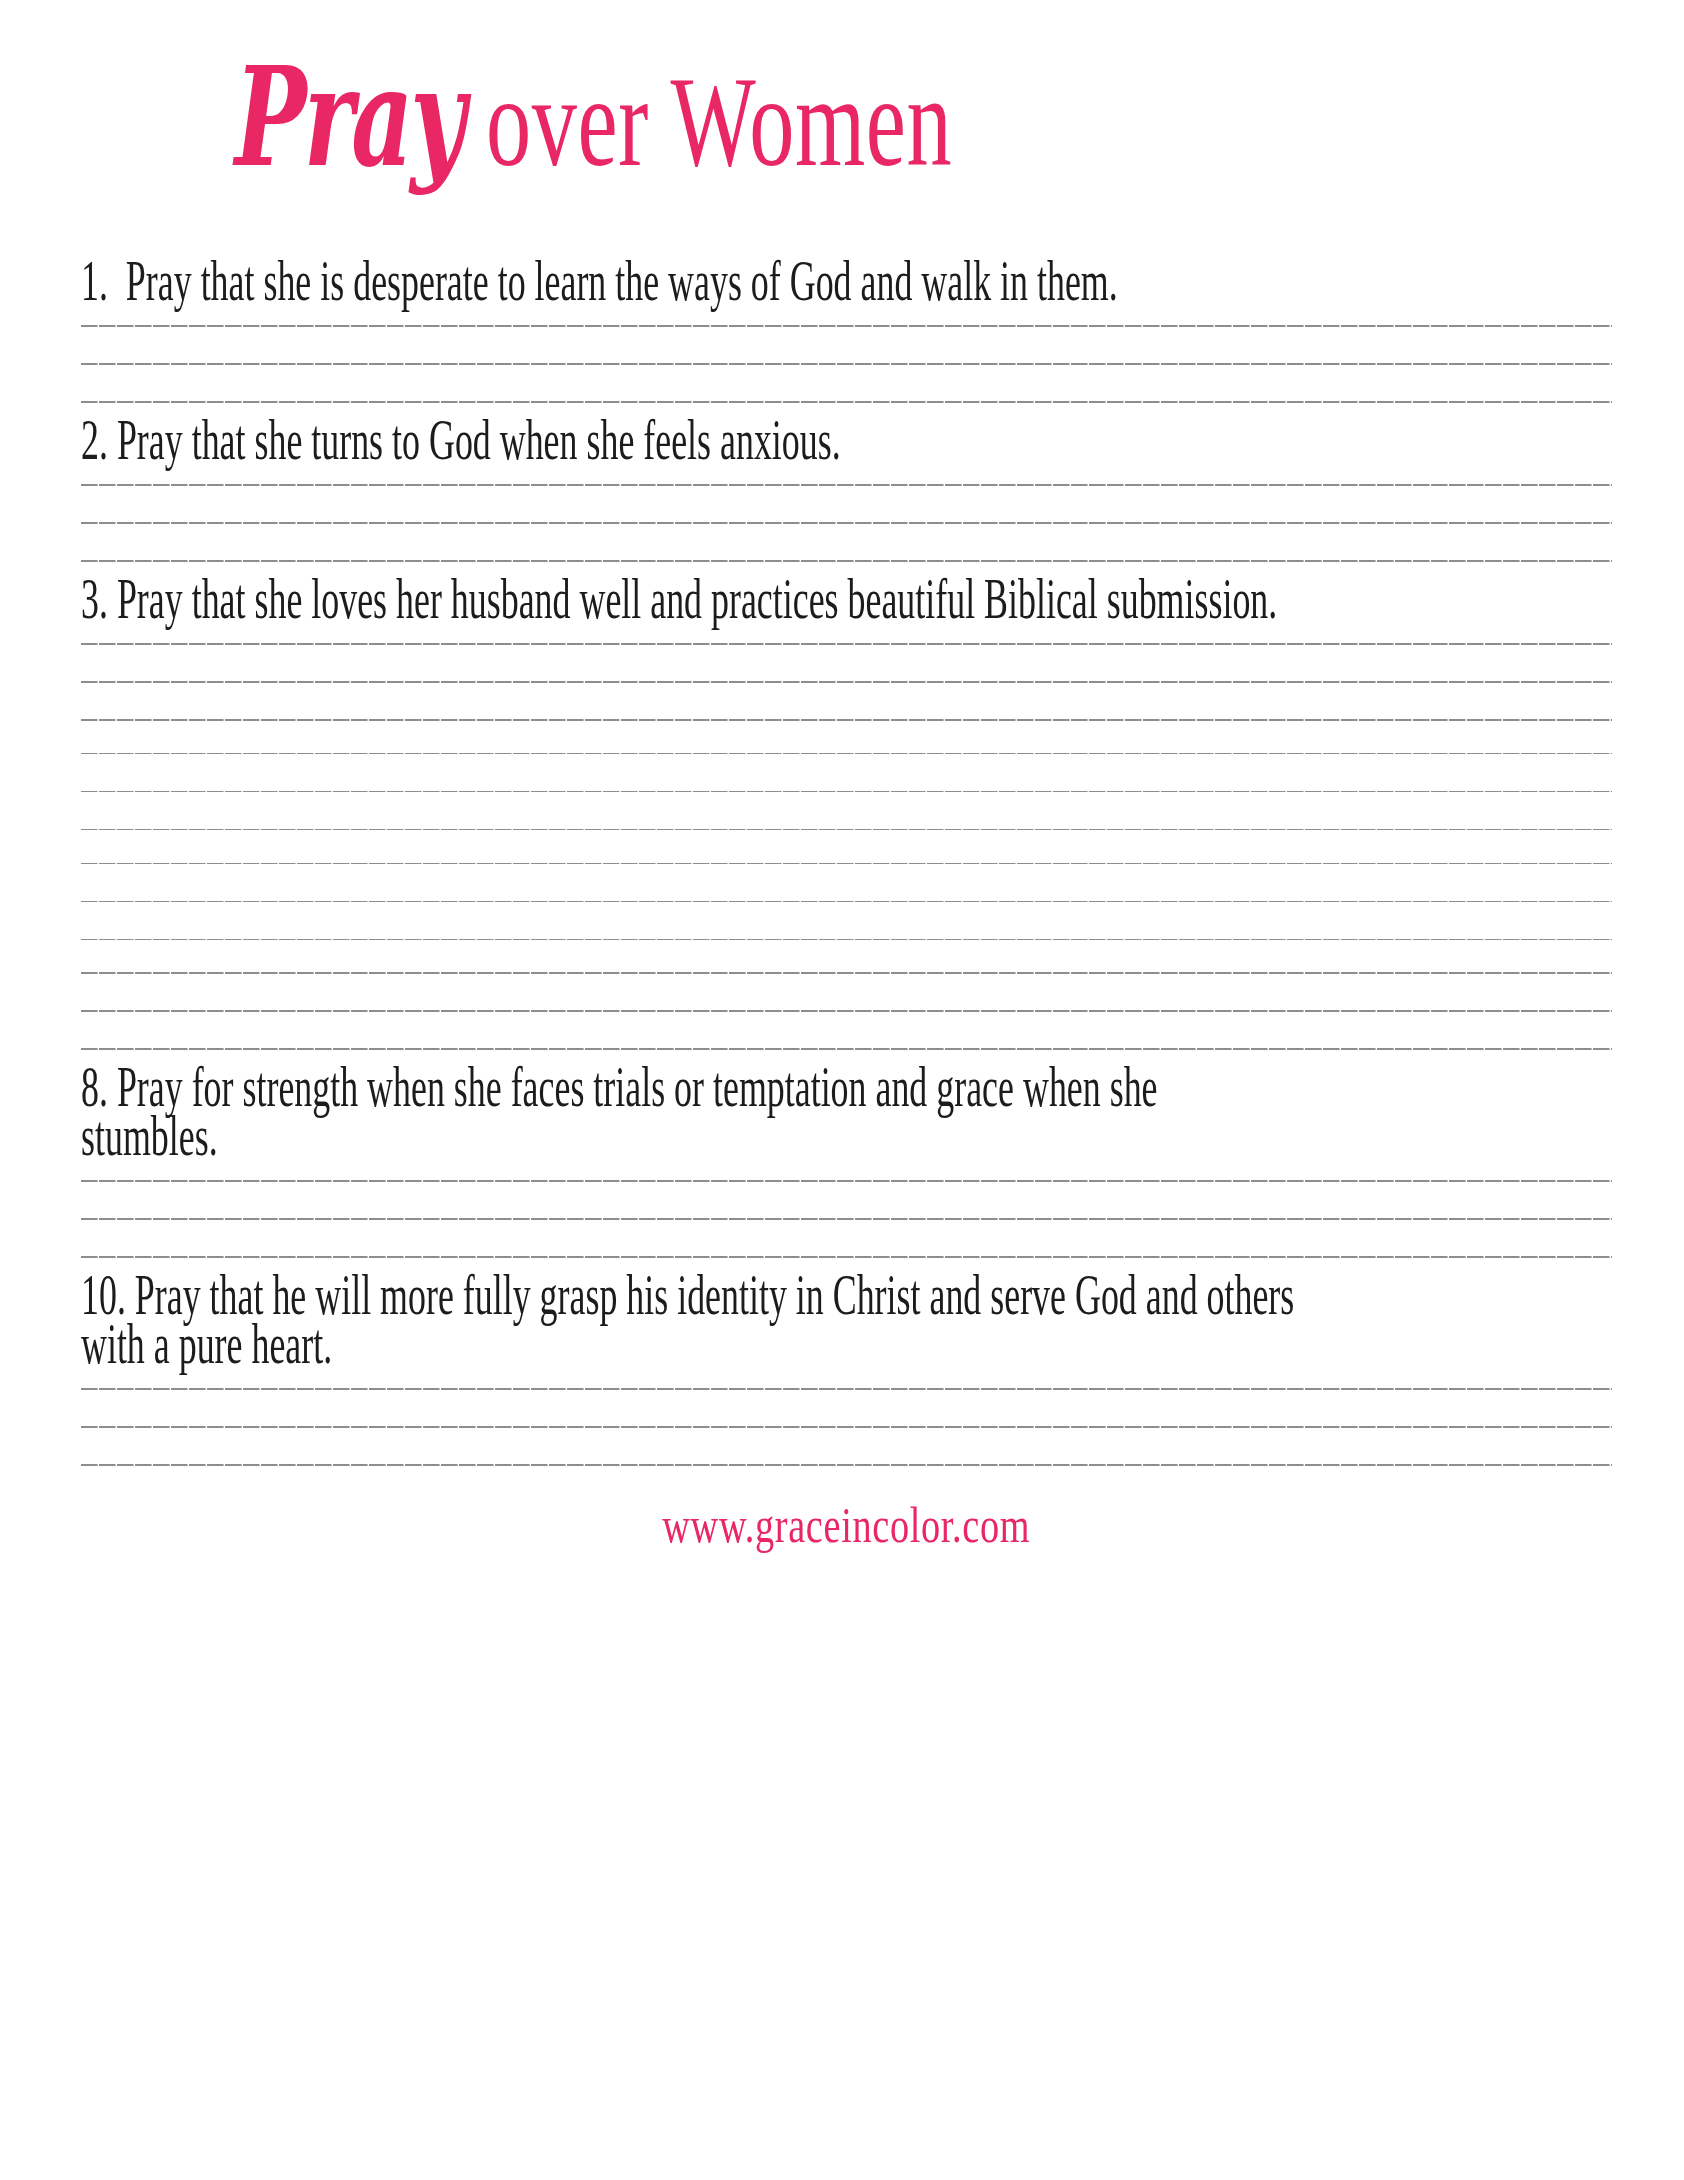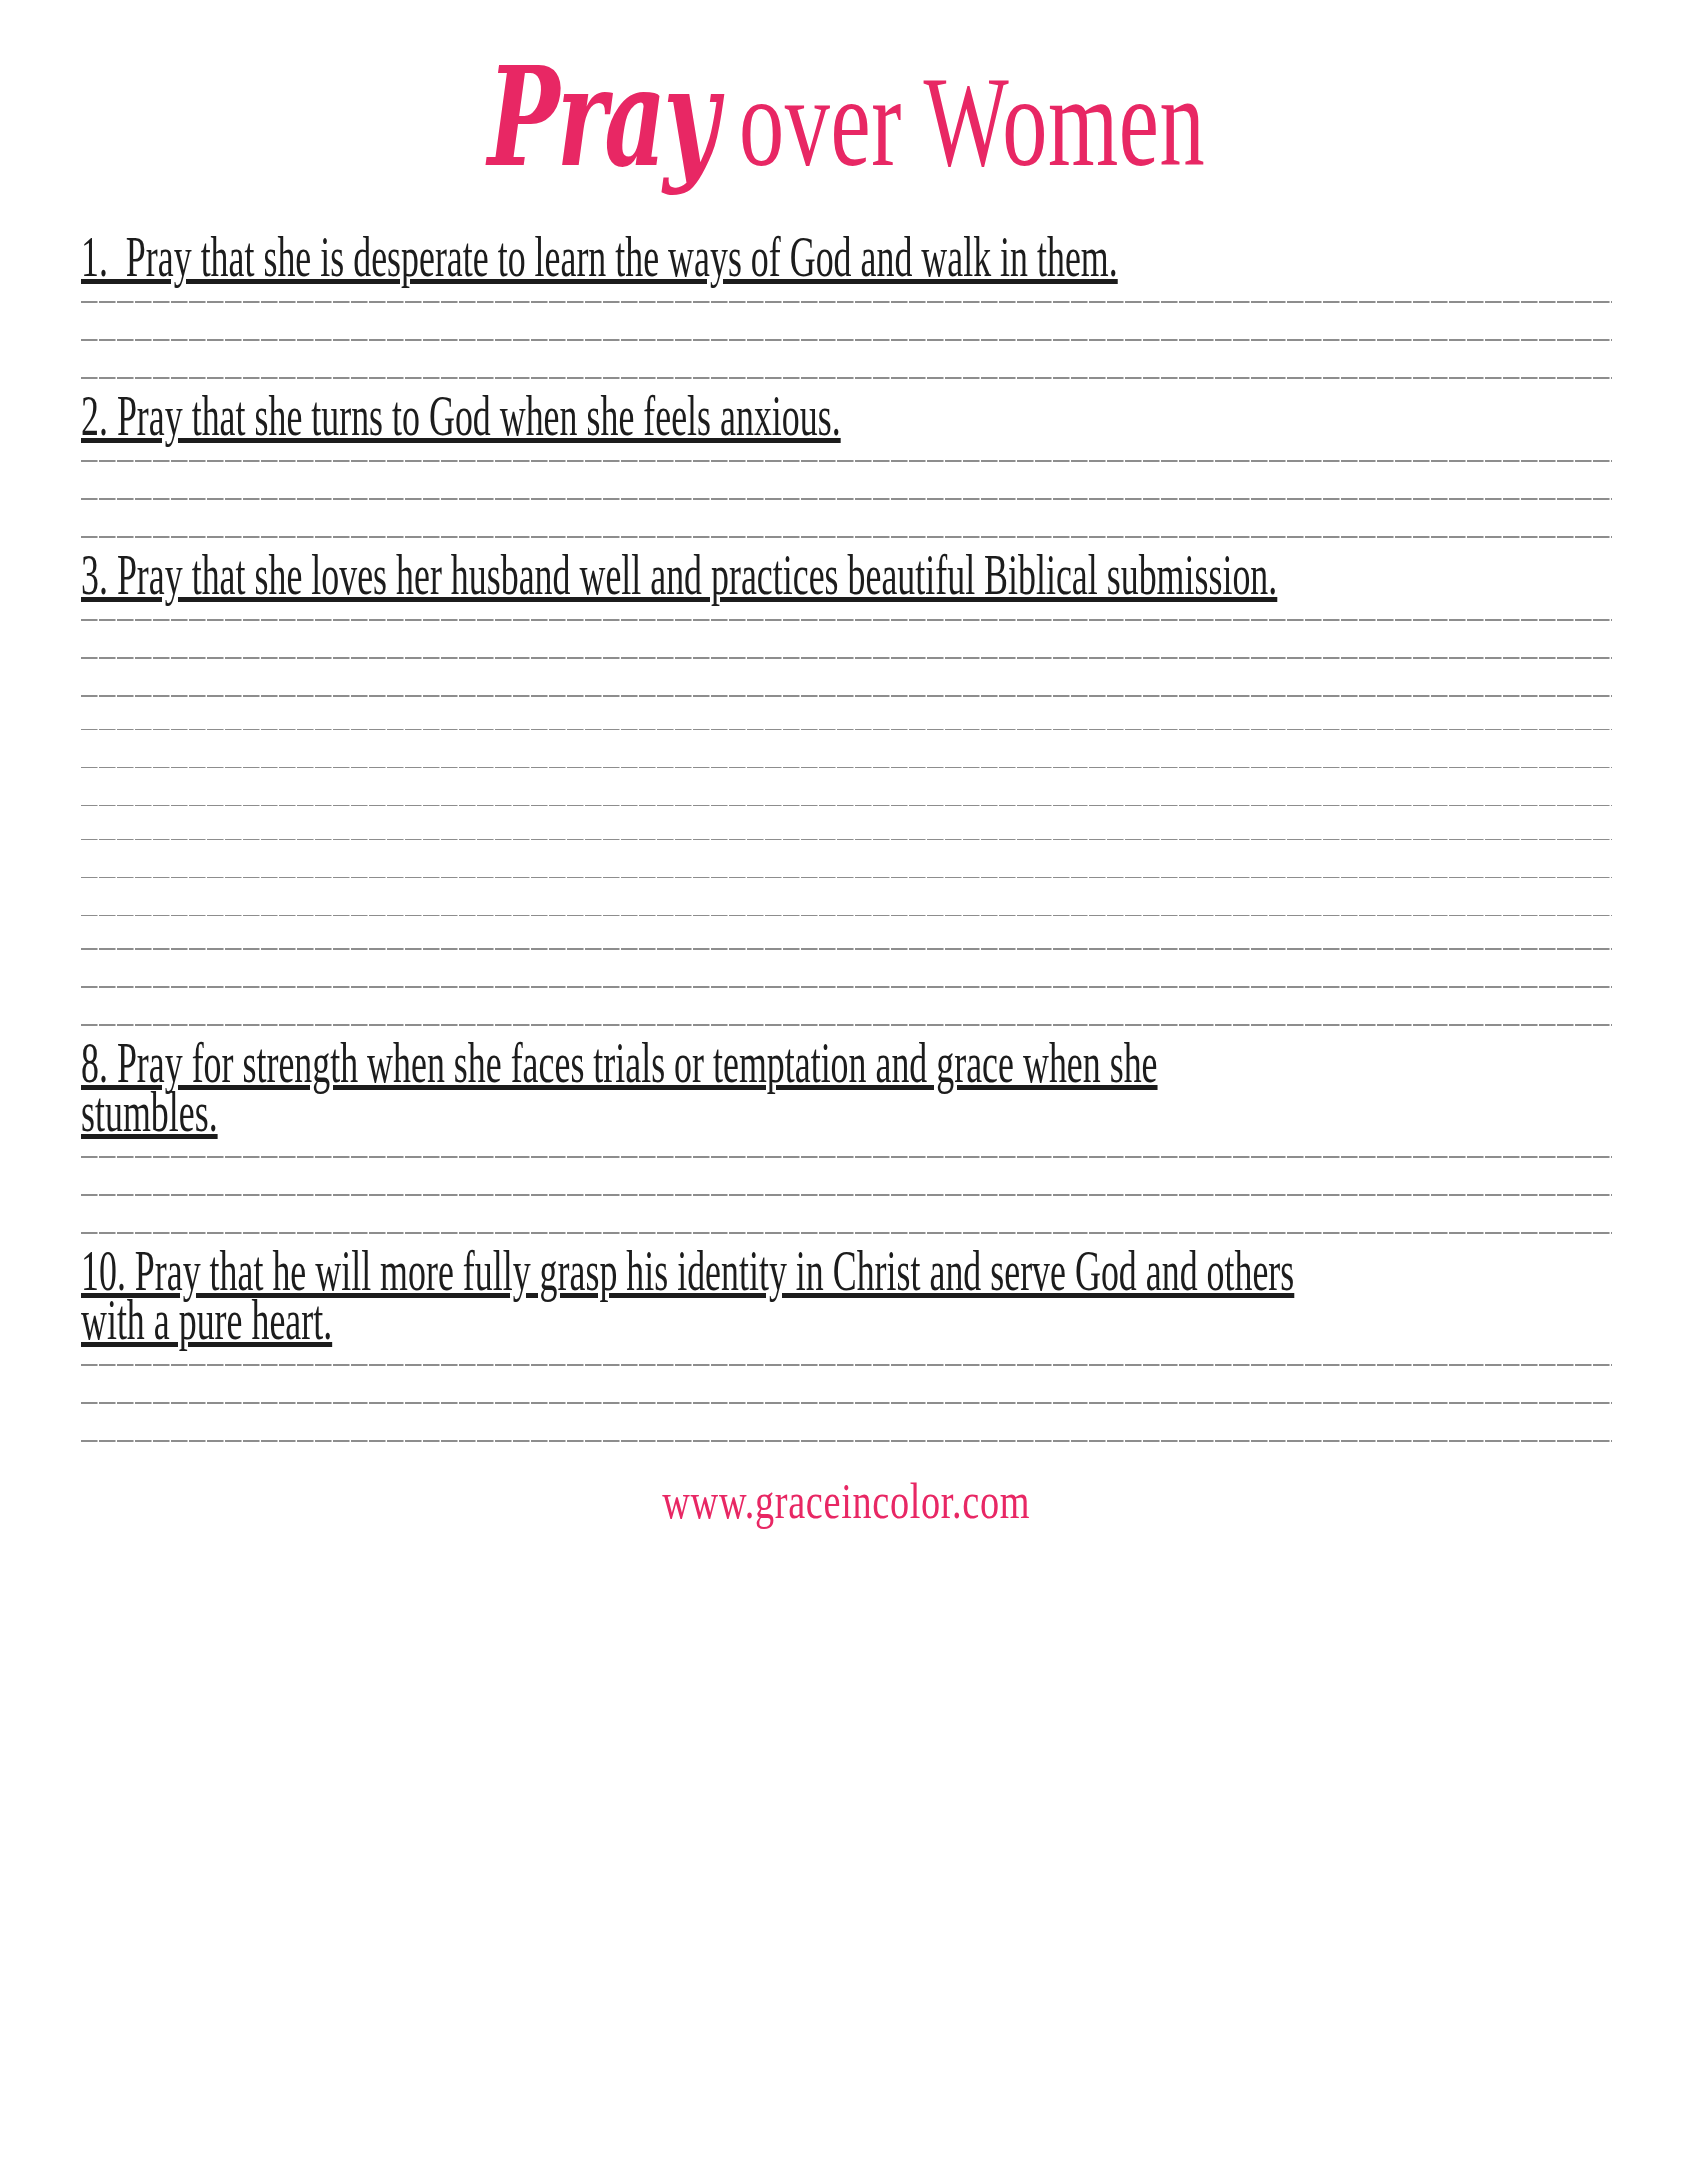--- a/index.html
+++ b/index.html
@@ -17,21 +17,21 @@
   .page {
     width: 1685px;
     height: 2181px;
     box-sizing: border-box;
     padding: 0 73px 0 81px;
     background: #ffffff;
   }
   
   .title {
     margin: 47px 0 2px 0;
-    text-align: center;
+    text-align: left;
     font-size: 129px;
     line-height: 141px;
     font-weight: normal;
     color: var(--accent, #e82764);
     white-space: pre;
   }
   .title-inner {
     display: inline-block;
     transform: scaleX(0.70);
     transform-origin: center top;
@@ -43,22 +43,21 @@
     font-weight: bold;
     font-size: 1.06em;
     letter-spacing: -4.3px;
   }
   .title-rest {
     font-family: "Liberation Serif", serif;
     letter-spacing: 0.9px;
   }
   
   .items {
-    margin-top: 41px;
-    text-decoration: underline;
+    margin-top: 65px;
   }
   .item {
     margin-bottom: 12.8px;
   }
   .item-text {
     margin: 0;
     font-size: 56px;
     line-height: 49px;
     color: #1c1c1c;
   }

